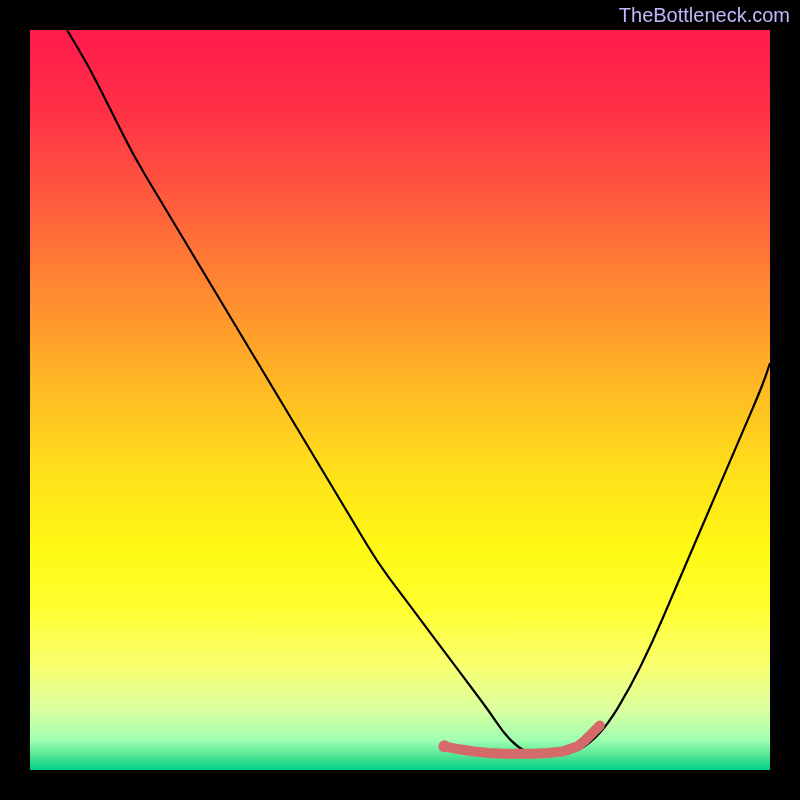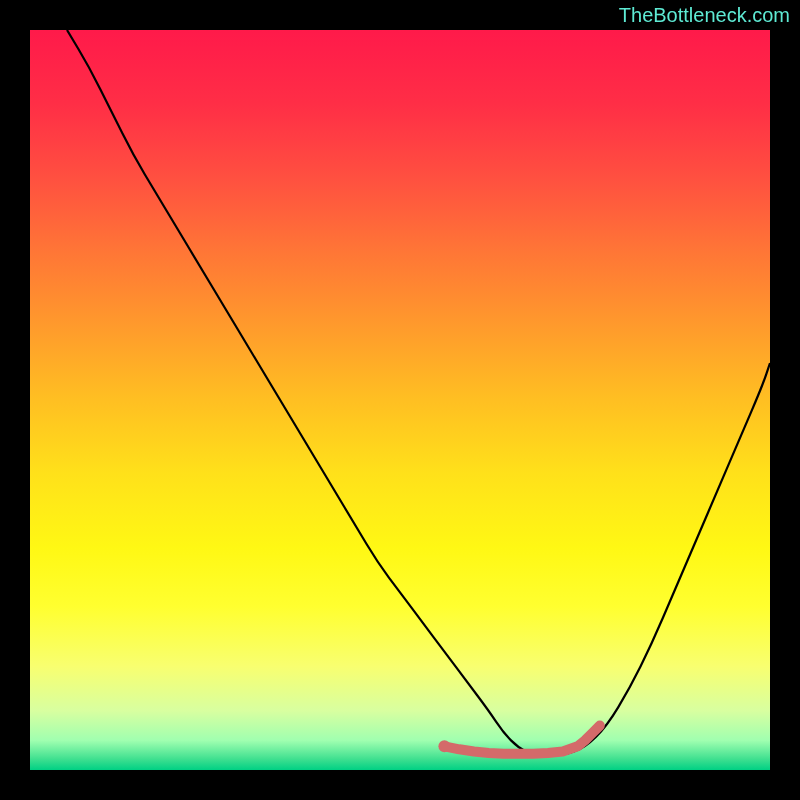--- a/index.html
+++ b/index.html
@@ -1,17 +1,17 @@
 <!DOCTYPE html>
 <html><head>
 <meta charset="utf-8">
 <style>
   * { margin: 0; padding: 0; box-sizing: border-box; }
   body { width: 800px; height: 800px; background: #000; position: relative; font-family: Arial, sans-serif; }
-  .watermark { position: absolute; top: 4px; right: 10px; color: #5eead4; font-size: 20px; z-index: 10; }
+  .watermark { position: absolute; top: 4px; right: 10px; color: #c4b5fd; font-size: 20px; z-index: 10; }
   .plot-area { position: absolute; left: 30px; top: 30px; width: 740px; height: 740px; }
   .gradient-bg { position: absolute; left: 0; top: 0; width: 100%; height: 100%; }
   .curve-svg { position: absolute; left: 0; top: 0; width: 100%; height: 100%; }
 </style>
 </head>
 <body>
 
 <div class="watermark">TheBottleneck.com</div>
 
 <div class="plot-area">

